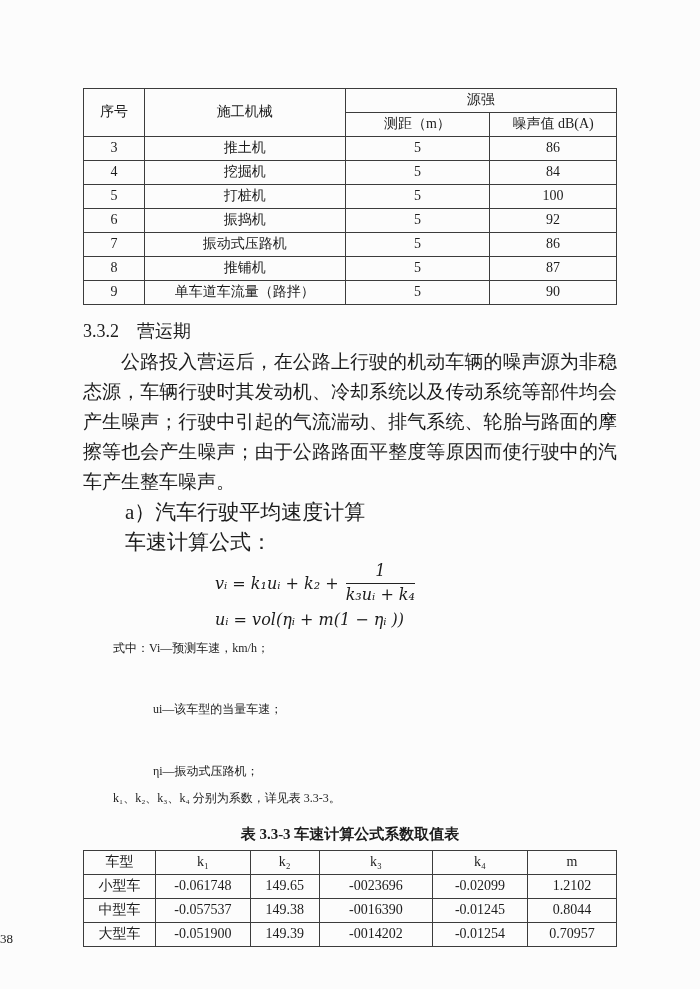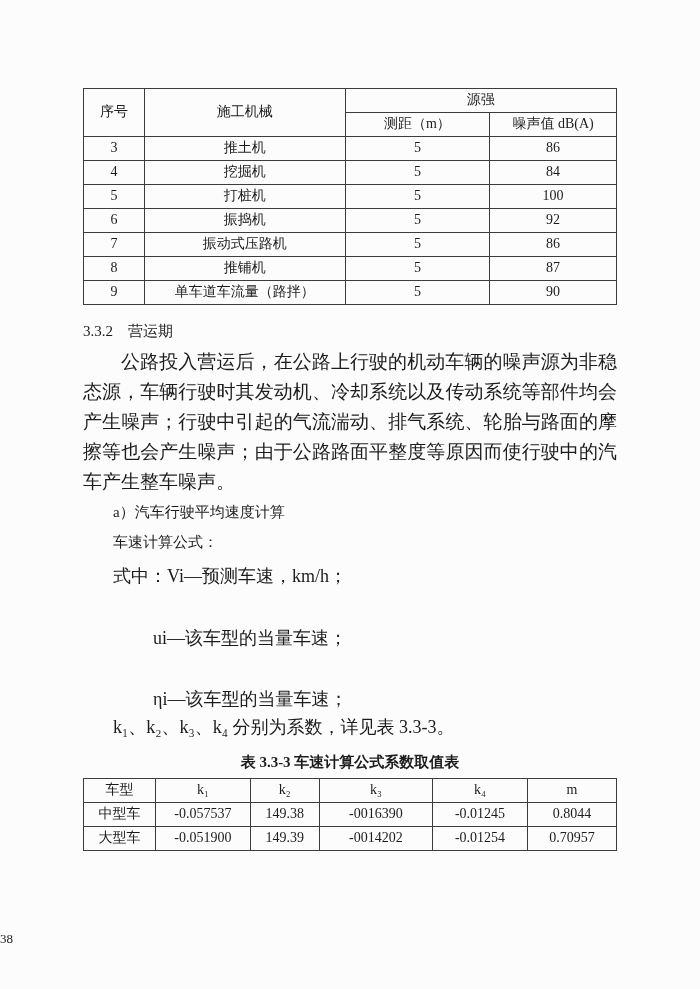--- a/index.html
+++ b/index.html
@@ -25,48 +25,48 @@
     text-align:center; vertical-align:middle;
     font-weight:normal; padding:0 2px;
     font-size:14px; line-height:1.2;
     overflow:hidden; white-space:nowrap;
   }
   .t1 th, .t1 td { height:23px; }
   .t2 th, .t2 td { height:23px; }
 
   .section-heading {
     margin-top:15px;
-    font-size:15px; line-height:22px;
+    font-size:18px; line-height:22px;
   }
   .para {
     margin:5px 0 0 0;
     font-size:19px; line-height:30px;
     text-align:justify; text-indent:2em;
   }
   .plain-line {
-    font-size:15px; line-height:30px;
+    font-size:21px; line-height:30px;
     padding-left:2em;
   }
 
   .formula {
     margin:4px 0 2px 132px;
     font-style:italic;
     font-family:"DejaVu Serif",serif;
     font-size:16px;
   }
   .f-line1 { display:flex; align-items:center; }
   .frac {
     display:inline-flex; flex-direction:column;
     text-align:center; margin-left:7px; line-height:1.3;
   }
   .frac .num { padding:0 16px 1px; border-bottom:1px solid #222; }
   .frac .den { padding-top:1px; }
   .f-line2 { margin-top:4px; }
 
-  .defs { margin-top:6px; font-size:18px; line-height:27.5px; }
+  .defs { margin-top:6px; font-size:12px; line-height:27.5px; }
   .defs .d-intro { padding-left:30px; }
   .defs .d-sub   { padding-left:70px;margin-top:34px; }
   .defs .d-note  { padding-left:30px; }
 
   .caption {
     text-align:center; font-weight:bold;
     font-size:15px; margin:12px 0 6px 0;
   }
 
   .page-number {
@@ -140,25 +140,35 @@
         <td>90</td>
       </tr>
     </tbody>
       </table>
 
     <div class="section-heading">3.3.2　营运期</div>
     <div class="para">公路投入营运后，在公路上行驶的机动车辆的噪声源为非稳态源，车辆行驶时其发动机、冷却系统以及传动系统等部件均会产生噪声；行驶中引起的气流湍动、排气系统、轮胎与路面的摩擦等也会产生噪声；由于公路路面平整度等原因而使行驶中的汽车产生整车噪声。</div>
     <div class="plain-line">a）汽车行驶平均速度计算</div>
     <div class="plain-line">车速计算公式：</div>
 
+    <div class="formula">
+      <div class="f-line1">
+        <span>vᵢ = k₁uᵢ + k₂ +</span>
+        <span class="frac">
+          <span class="num">1</span>
+          <span class="den">k₃uᵢ + k₄</span>
+        </span>
+      </div>
+      <div class="f-line2">uᵢ = vol(ηᵢ + m(1 − ηᵢ ))</div>
+    </div>
 
     <div class="defs">
       <div class="d-intro">式中：Vi—预测车速，km/h；</div>
       <div class="d-sub">ui—该车型的当量车速；</div>
-      <div class="d-sub">ηi—该车型的当量车速；</div>
+      <div class="d-sub">ηi—振动式压路机；</div>
       <div class="d-note">k₁、k₂、k₃、k₄ 分别为系数，详见表 3.3-3。</div>
     </div>
 
     <div class="caption">表 3.3-3 车速计算公式系数取值表</div>
     <table class="t2">
       <colgroup>
         <col style="width:13.5%">
           <col style="width:17.8%">
           <col style="width:12.9%">
           <col style="width:21.3%">
@@ -168,20 +178,28 @@
       <tbody>
           <tr>
         <th>车型</th>
         <th>k₁</th>
         <th>k₂</th>
         <th>k₃</th>
         <th>k₄</th>
         <th>m</th>
       </tr>
       <tr>
+        <td>小型车</td>
+        <td>-0.061748</td>
+        <td>149.65</td>
+        <td>-0023696</td>
+        <td>-0.02099</td>
+        <td>1.2102</td>
+      </tr>
+      <tr>
         <td>中型车</td>
         <td>-0.057537</td>
         <td>149.38</td>
         <td>-0016390</td>
         <td>-0.01245</td>
         <td>0.8044</td>
       </tr>
       <tr>
         <td>大型车</td>
         <td>-0.051900</td>

